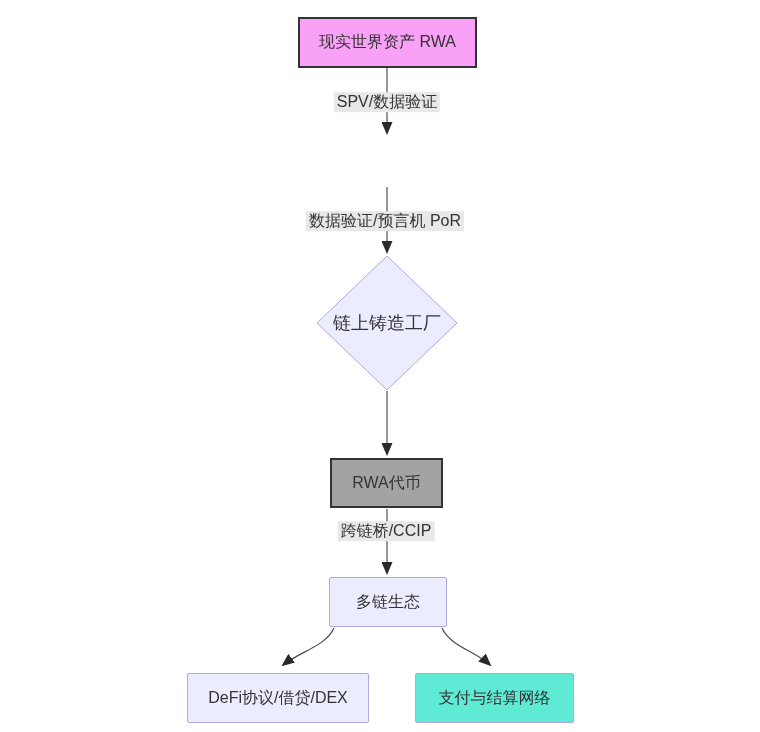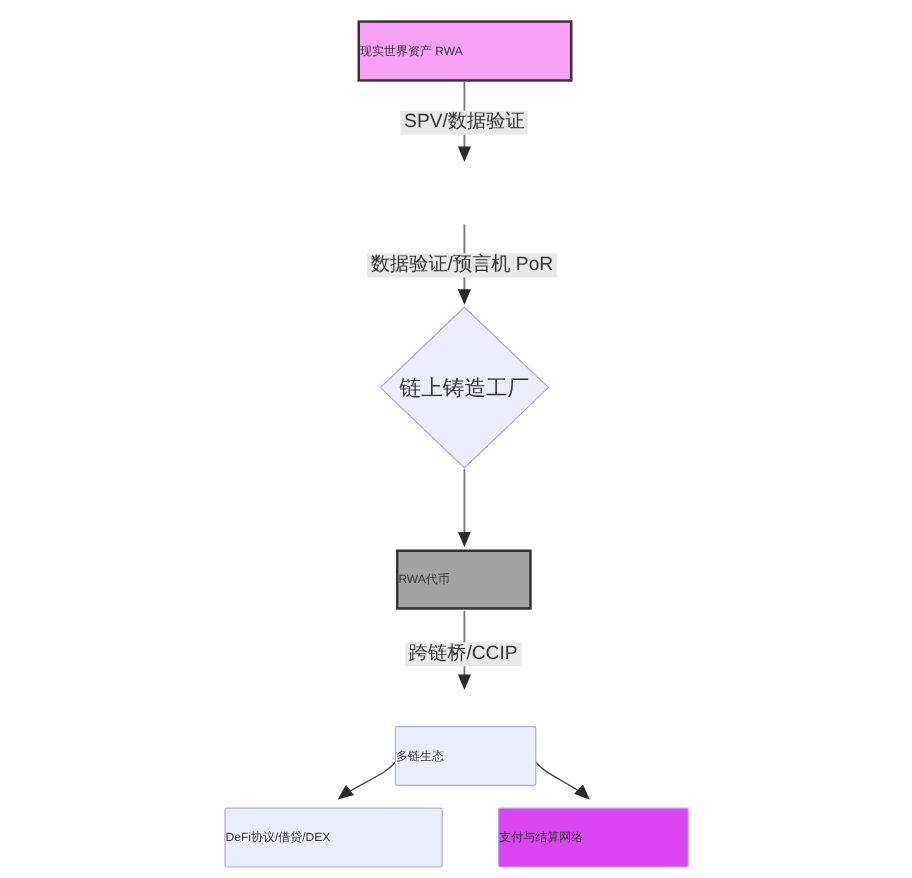--- a/index.html
+++ b/index.html
@@ -19,23 +19,23 @@
     position: absolute;
     left: 0;
     top: 0;
     width: 760px;
     height: 732px;
   }
   .node {
     position: absolute;
     display: flex;
     align-items: center;
-    justify-content: flex-start;
+    justify-content: center;
     box-sizing: border-box;
-    font-size: 10px;
+    font-size: 16px;
     color: #333333;
     text-align: center;
     white-space: nowrap;
   }
   .node-rwa-asset {
     left: 298px; top: 17px; width: 179px; height: 51px;
     background: #f9a0f7;
     border: 2px solid #333333;
   }
   .node-custody {
@@ -47,31 +47,30 @@
   .node-rwa-token {
     left: 330px; top: 458px; width: 113px; height: 50px;
     background: #a3a3a3;
     border: 2px solid #333333;
   }
   .node-multichain {
     left: 329px; top: 577px; width: 118px; height: 50px;
     background: #ececff;
     border: 1px solid #b3a6e4;
     border-radius: 2px;
-    margin-top: 28px;
   }
   .node-defi {
     left: 187px; top: 673px; width: 182px; height: 50px;
     background: #ececff;
     border: 1px solid #b3a6e4;
     border-radius: 2px;
   }
   .node-payment {
     left: 415px; top: 673px; width: 159px; height: 50px;
-    background: #d946ef;
+    background: #5eead4;
     border: 1px solid #b3a6e4;
     border-radius: 2px;
   }
   .diamond-label {
     position: absolute;
     left: 387px; top: 323px;
     transform: translate(-50%, -50%);
     font-size: 18px;
     color: #333333;
     white-space: nowrap;
@@ -82,21 +81,21 @@
     background: #e8e8e8;
     color: #333333;
     font-size: 16px;
     line-height: 1.1;
     padding: 1px 3px;
     white-space: nowrap;
   }
   .edge-label-spv    { left: 387px; top: 102px; }
   .edge-label-oracle { left: 385px; top: 221px; }
   .edge-label-erc    { left: 386px; top: 427px; }
-  .edge-label-ccip   { left: 386px; top: 545px; }
+  .edge-label-ccip   { left: 386px; top: 531px; }
 </style>
 </head>
 <body>
 
 <div class="canvas">
 
   <svg class="edges-svg" viewBox="0 0 760 732" xmlns="http://www.w3.org/2000/svg">
     <defs>
       <marker id="arrow" markerUnits="userSpaceOnUse" markerWidth="13" markerHeight="11" refX="11" refY="5.5" orient="auto">
         <path d="M0,0 L13,5.5 L0,11 Z" fill="#2a2a2a"></path>

